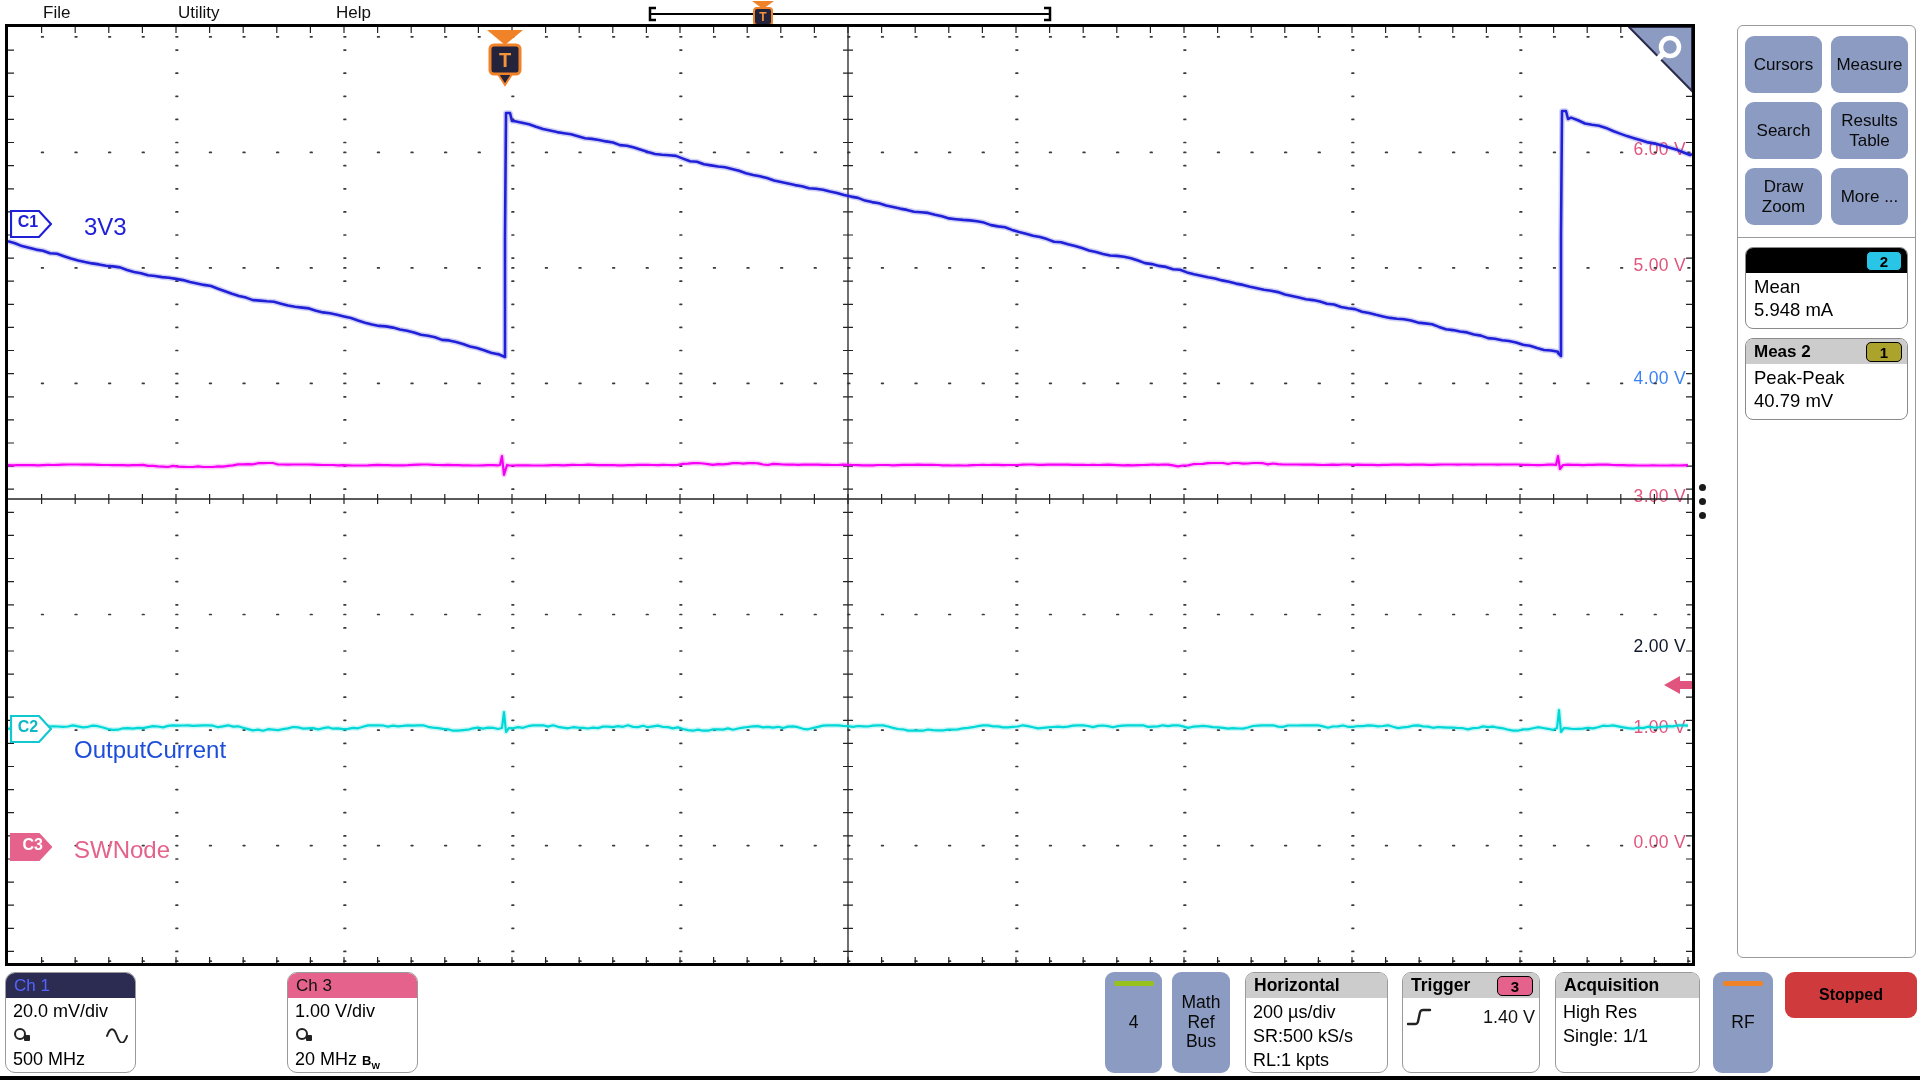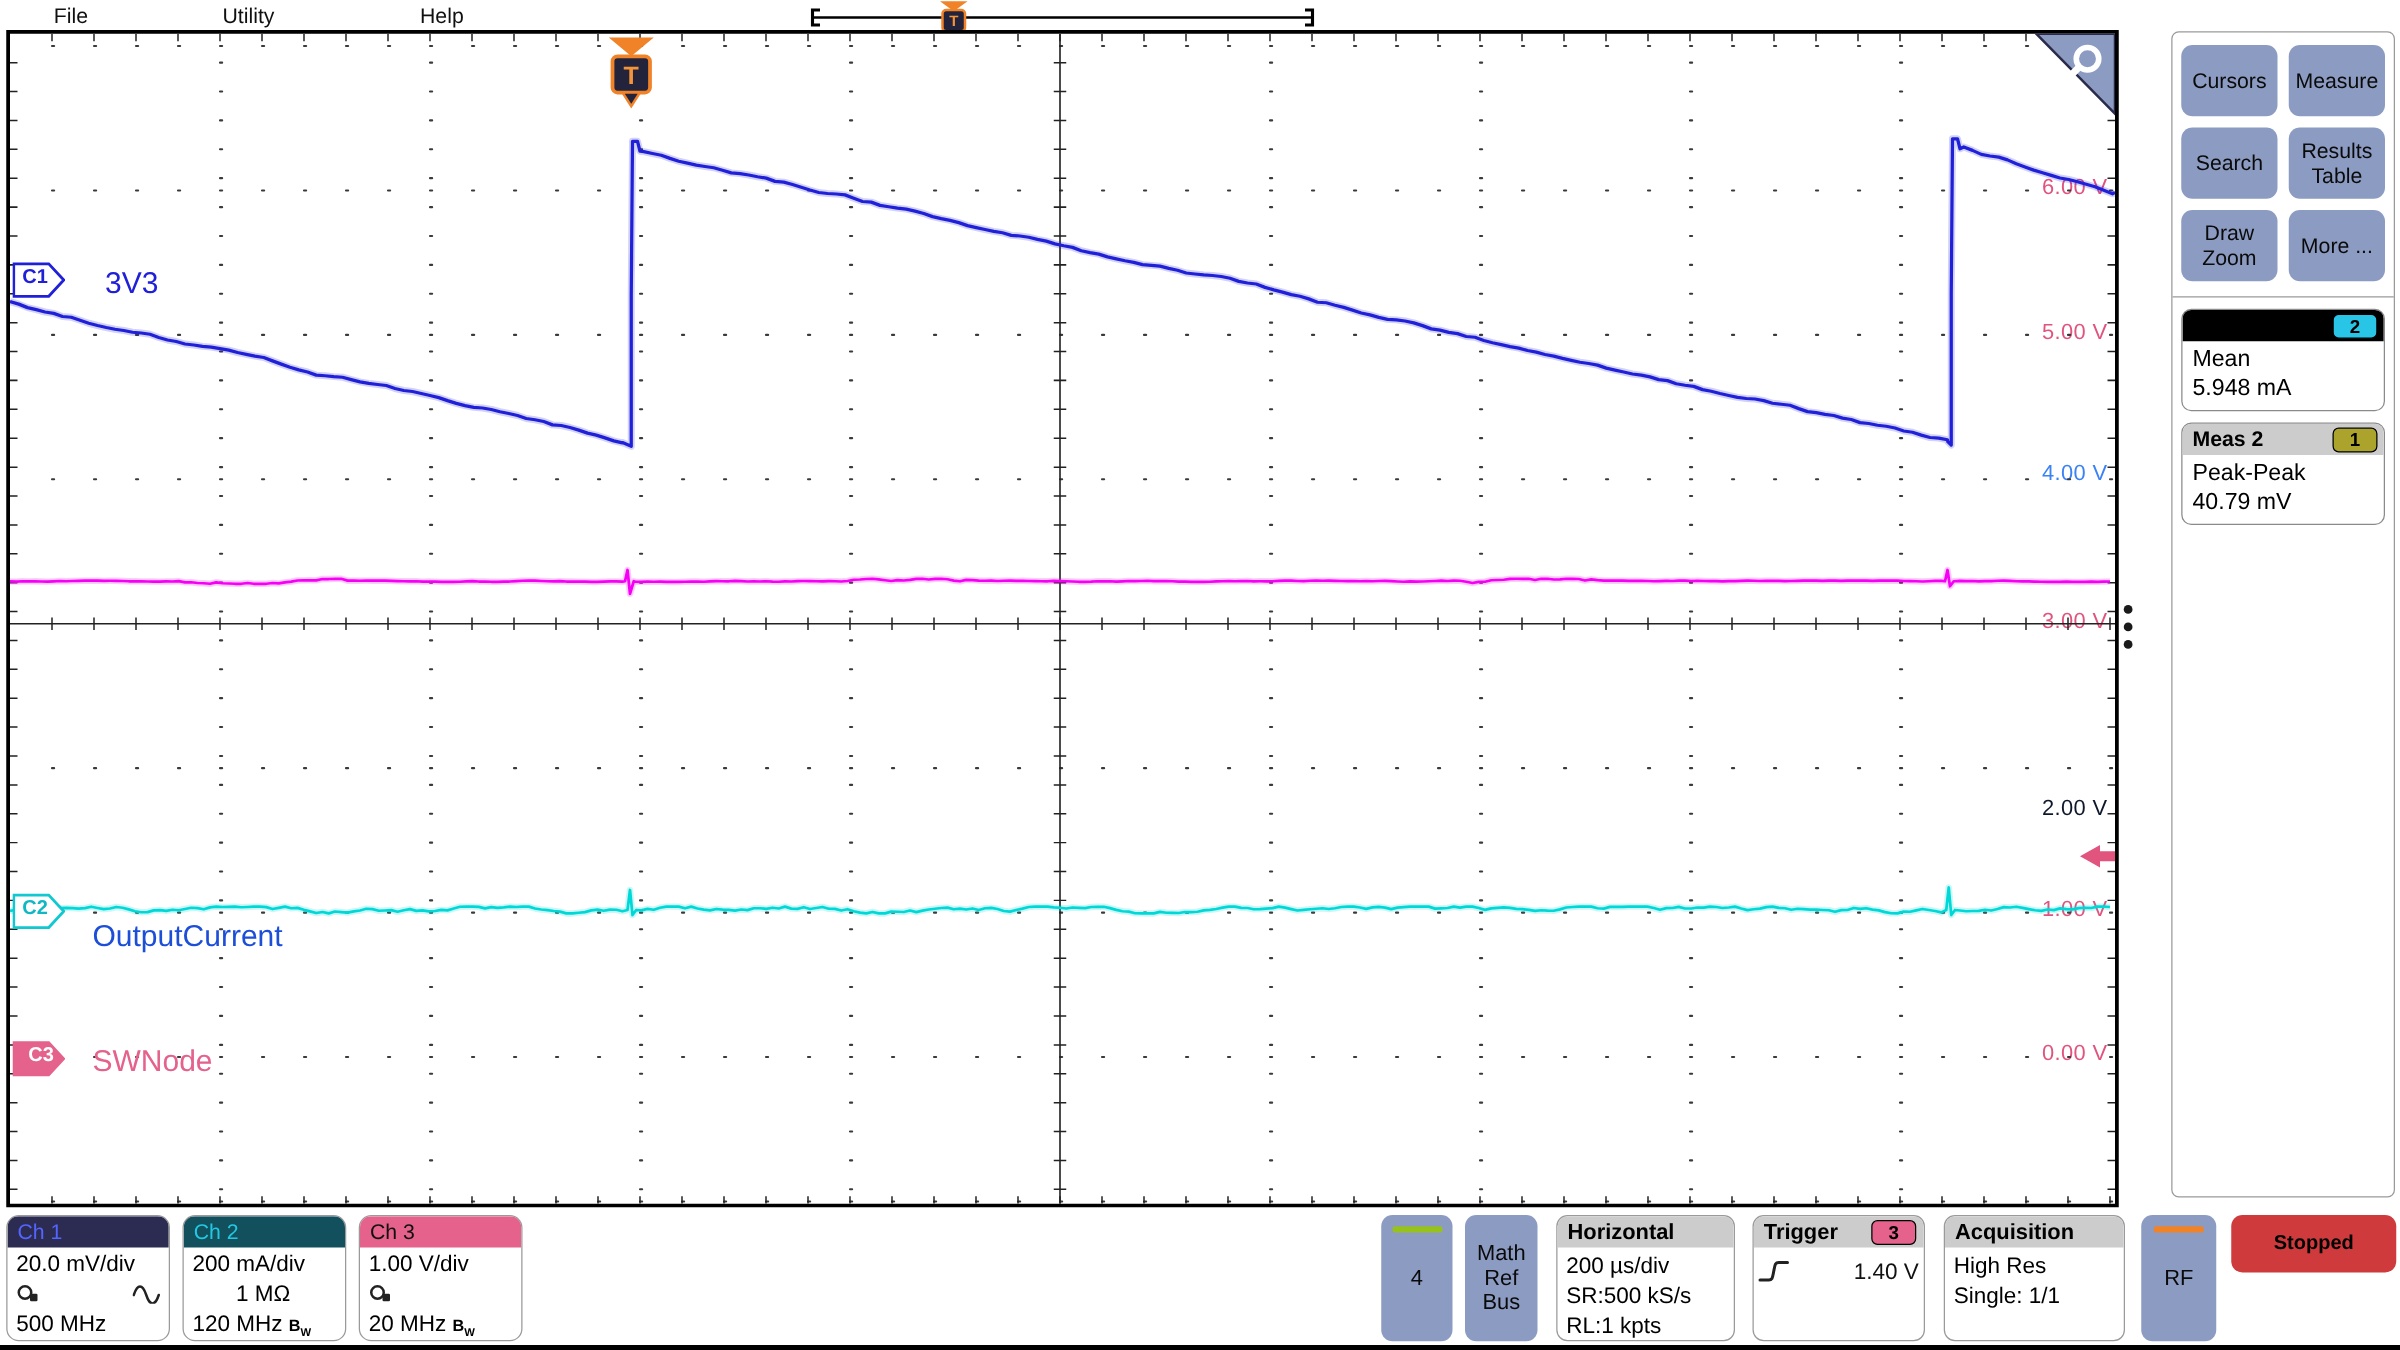--- a/index.html
+++ b/index.html
@@ -228,37 +228,20 @@
           </svg>
         <span></span>
         <svg class="ac-icon" width="22" height="15" style="visibility: visible;">
             <path d="M1,8 C4,-1 8,-1 11,8 C14,17 18,17 21,8" fill="none" stroke="#222" stroke-width="2" stroke-linecap="round"></path>
           </svg>
       </div>
       <div><span>500 MHz</span> </div>
     </div>
   </div>
 
-  <div class="ch-badge" style="left:146px;">
-    <div class="ch-badge-head" style="background: rgb(18, 80, 94); color: rgb(34, 200, 224);">Ch 2</div>
-    <div class="ch-badge-body">
-      <div>200 mA/div</div>
-      <div class="ch-row2">
-        <svg class="probe-icon" width="20" height="17" style="visibility: hidden;">
-            <circle cx="7" cy="7" r="5" fill="none" stroke="#222" stroke-width="2"></circle>
-            <rect x="11" y="8" width="6" height="6" rx="1" fill="#222"></rect>
-          </svg>
-        <span>1 MΩ</span>
-        <svg class="ac-icon" width="22" height="15" style="visibility: hidden;">
-            <path d="M1,8 C4,-1 8,-1 11,8 C14,17 18,17 21,8" fill="none" stroke="#222" stroke-width="2" stroke-linecap="round"></path>
-          </svg>
-      </div>
-      <div><span>120 MHz</span> <span class="bw-glyph">B<sub>W</sub></span></div>
-    </div>
-  </div>
 
   <div class="ch-badge" style="left:287px;">
     <div class="ch-badge-head" style="background: rgb(228, 98, 139); color: rgb(16, 16, 16);">Ch 3</div>
     <div class="ch-badge-body">
       <div>1.00 V/div</div>
       <div class="ch-row2">
         <svg class="probe-icon" width="20" height="17" style="visibility: visible;">
             <circle cx="7" cy="7" r="5" fill="none" stroke="#222" stroke-width="2"></circle>
             <rect x="11" y="8" width="6" height="6" rx="1" fill="#222"></rect>
           </svg>

